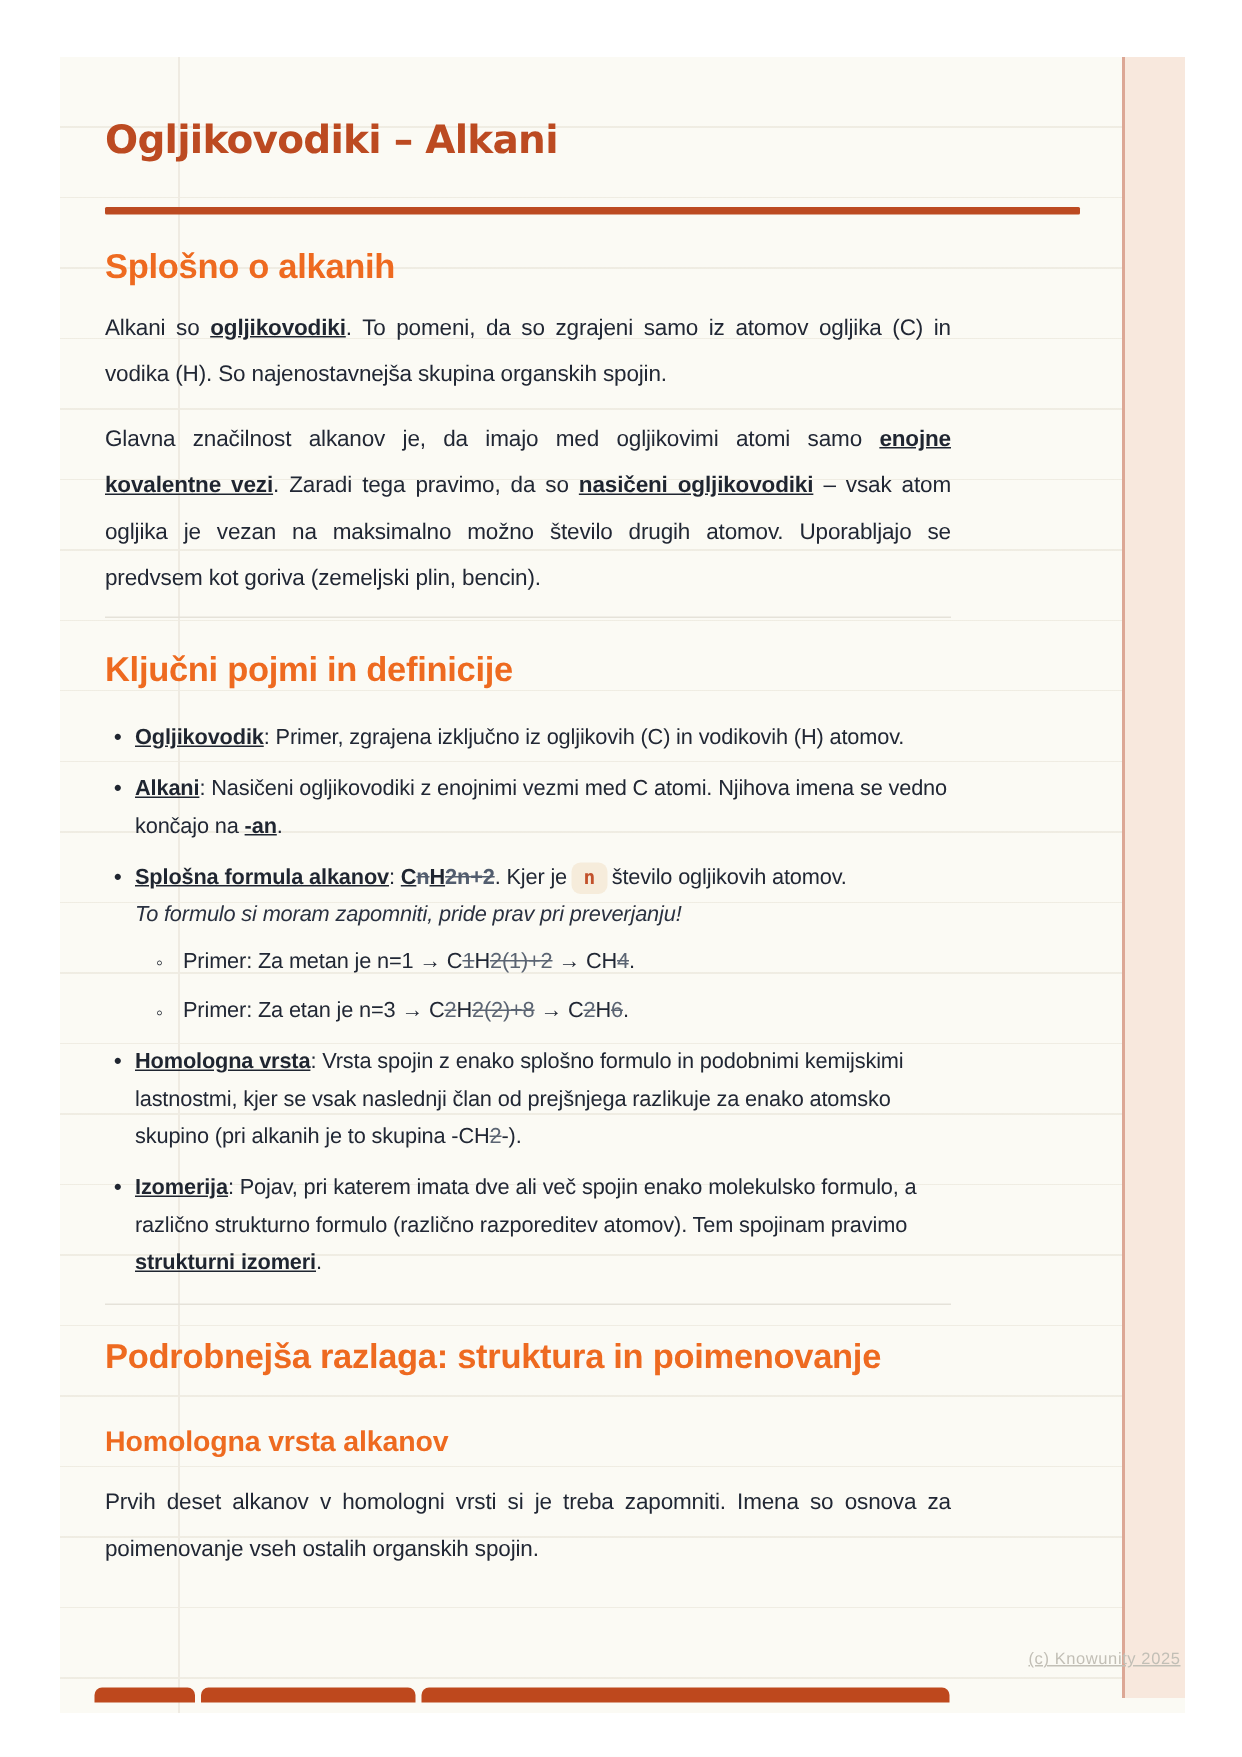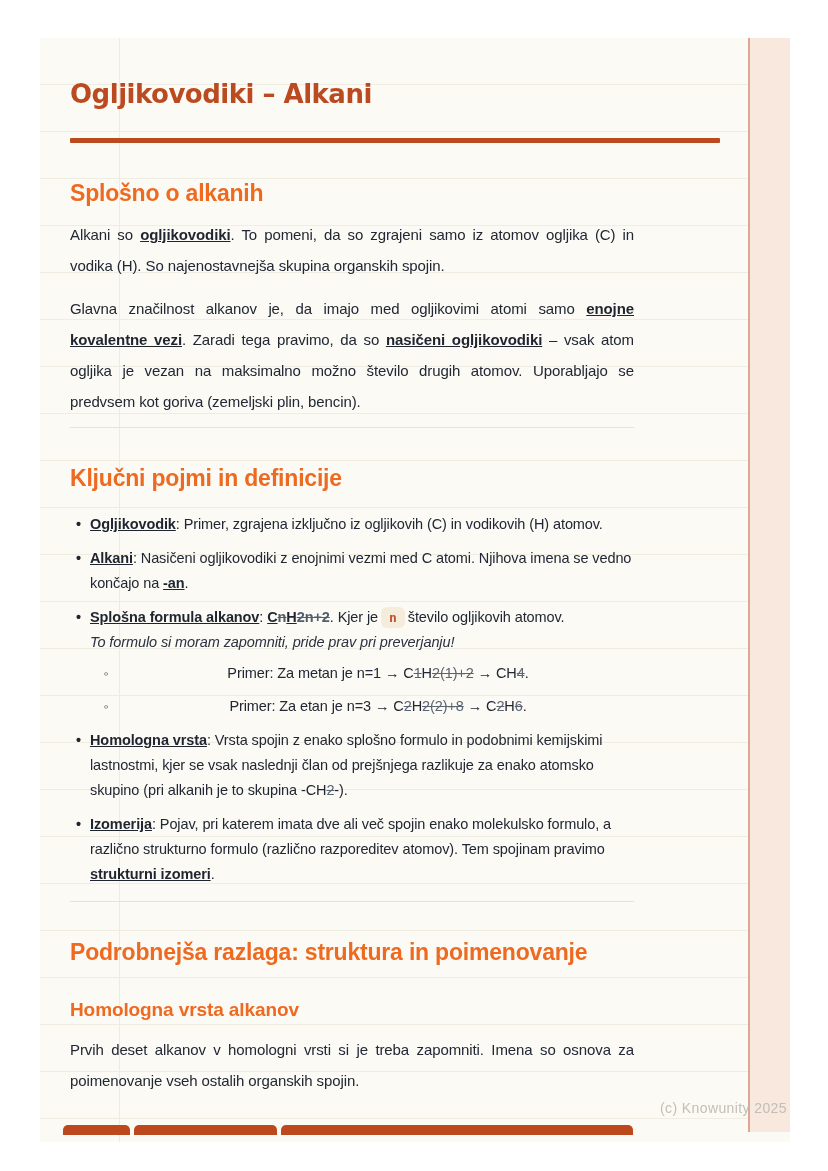--- a/index.html
+++ b/index.html
@@ -20,58 +20,58 @@
 
   .content{position:absolute;left:30px;top:0;width:564px;padding-top:34px;}
 
   h1{
     margin:0;font-family:"DejaVu Sans",sans-serif;font-weight:700;
     font-size:26px;line-height:44px;color:#BC4A21;letter-spacing:-0.5px;
   }
   .title-rule{width:650px;height:5px;background:#BC4A21;margin-top:22px;border-radius:1px;}
 
   h2{
-    margin:36px 0 0 0;font-weight:700;font-size:23px;line-height:28px;
+    margin:20px 0 0 0;font-weight:700;font-size:23px;line-height:28px;
     color:#EE6A20;letter-spacing:-0.2px;
   }
   h3{
     margin:32px 0 0 0;font-weight:700;font-size:19px;line-height:24px;
     color:#EE6A20;letter-spacing:-0.1px;
   }
 
   p{
     margin:12px 0 0 0;font-size:15px;line-height:31px;color:#212734;
     text-align:justify;letter-spacing:-0.1px;
   }
   b{font-weight:700;color:#1F2530;text-decoration:underline;}
   .divider{border:none;border-top:1px solid #E5E2D9;margin:10px 0 0 0;width:564px;}
   .divider-2{margin-top:14px;}
 
   ul.klist{list-style:none;margin:20px 0 0 0;padding:0;font-size:14.5px;line-height:25px;color:#212734;letter-spacing:-0.1px;}
   ul.klist > li{position:relative;padding-left:20px;margin-bottom:9px;}
   ul.klist > li::before{content:"\2022";position:absolute;left:6px;top:0;color:#1F2530;font-weight:700;}
 
   ul.sublist{list-style:none;margin:6px 0 8px 0;padding:0;}
-  ul.sublist > li{position:relative;padding-left:32px;margin-bottom:8px;text-align:center;}
+  ul.sublist > li{position:relative;padding-left:32px;margin-bottom:8px;}
   ul.sublist > li::before{content:"\25E6";position:absolute;left:14px;top:0;color:#1F2530;font-size:13px;}
 
   .note{font-style:italic;color:#2A3140;}
 
   s, .strike{ text-decoration:line-through; color:#5B6472; }
   s.sb{font-weight:600;color:#525D6E;}
 
   code.chip{
     font-family:"DejaVu Sans Mono",monospace;font-size:13px;font-weight:600;
     color:#C2512B;background:#F6ECDB;border-radius:6px;padding:2px 8px;margin:0 3px;
     display:inline-block;line-height:17px;vertical-align:baseline;
   }
 
   .watermark{
-    position:absolute;top:1062px;right:3px;font-size:14px;color:#C2BFB6;
-    letter-spacing:0.4px;z-index:5;
+    position:absolute;top:1062px;right:3px;font-size:11px;color:#C2BFB6;
+    letter-spacing:0.4px;z-index:5;text-decoration:underline;
   }
 
   .table-top{position:absolute;top:1087px;left:0;width:750px;height:10px;z-index:4;}
   .table-top .seg{position:absolute;top:0;height:10px;background:#BE481D;border-radius:5px 5px 0 0;}
   .seg-1{left:23px;width:67px;}
   .seg-2{left:94px;width:143px;}
   .seg-3{left:241px;width:352px;}
 </style>
 </head>
 <body>

